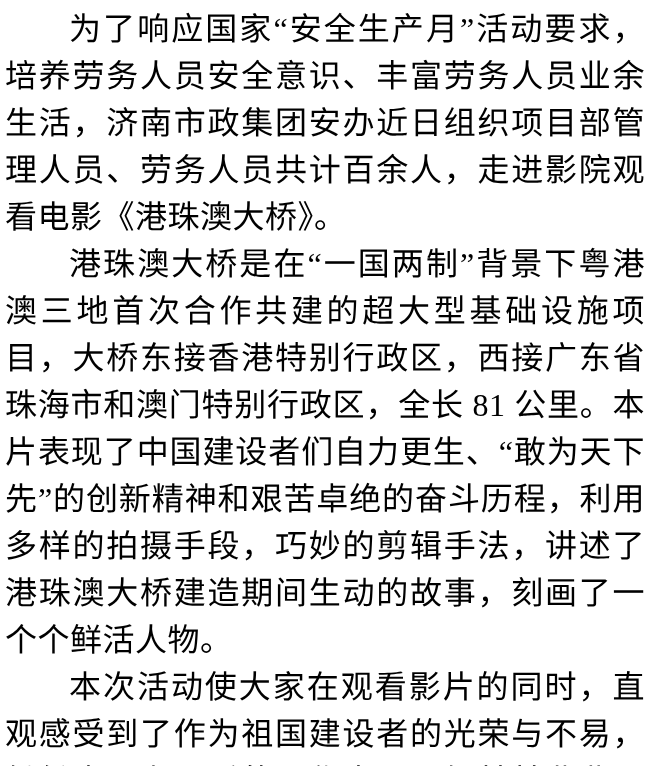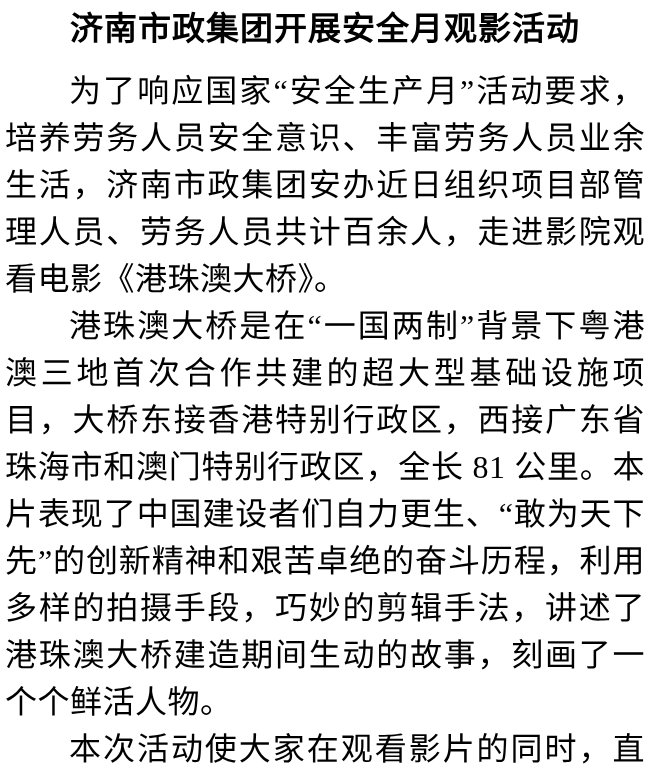--- a/index.html
+++ b/index.html
@@ -38,21 +38,20 @@
     text-align: justify;
     text-justify: inter-ideograph;
     letter-spacing: 0.5px;
     font-family: "Liberation Serif", serif;
   }
 </style>
 </head>
 <body>
 
 <div class="page">
-  <h1 class="doc-title">济南市政集团开展安全月观影活动</h1>
   <div class="doc-body">
 
       <p>为了响应国家“安全生产月”活动要求，培养劳务人员安全意识、丰富劳务人员业余生活，济南市政集团安办近日组织项目部管理人员、劳务人员共计百余人，走进影院观看电影《港珠澳大桥》。</p>
 
       <p>港珠澳大桥是在“一国两制”背景下粤港澳三地首次合作共建的超大型基础设施项目，大桥东接香港特别行政区，西接广东省珠海市和澳门特别行政区，全长 81 公里。本片表现了中国建设者们自力更生、“敢为天下先”的创新精神和艰苦卓绝的奋斗历程，利用多样的拍摄手段，巧妙的剪辑手法，讲述了港珠澳大桥建造期间生动的故事，刻画了一个个鲜活人物。</p>
 
       <p>本次活动使大家在观看影片的同时，直观感受到了作为祖国建设者的光荣与不易，纷纷表示在以后的工作中要更加兢兢业业，带着光荣感与使命感投入到工作中去。作为“安全生产月”的系列活动之一，此次活动取得了圆满成功。</p>
     </div>
 </div>
 

